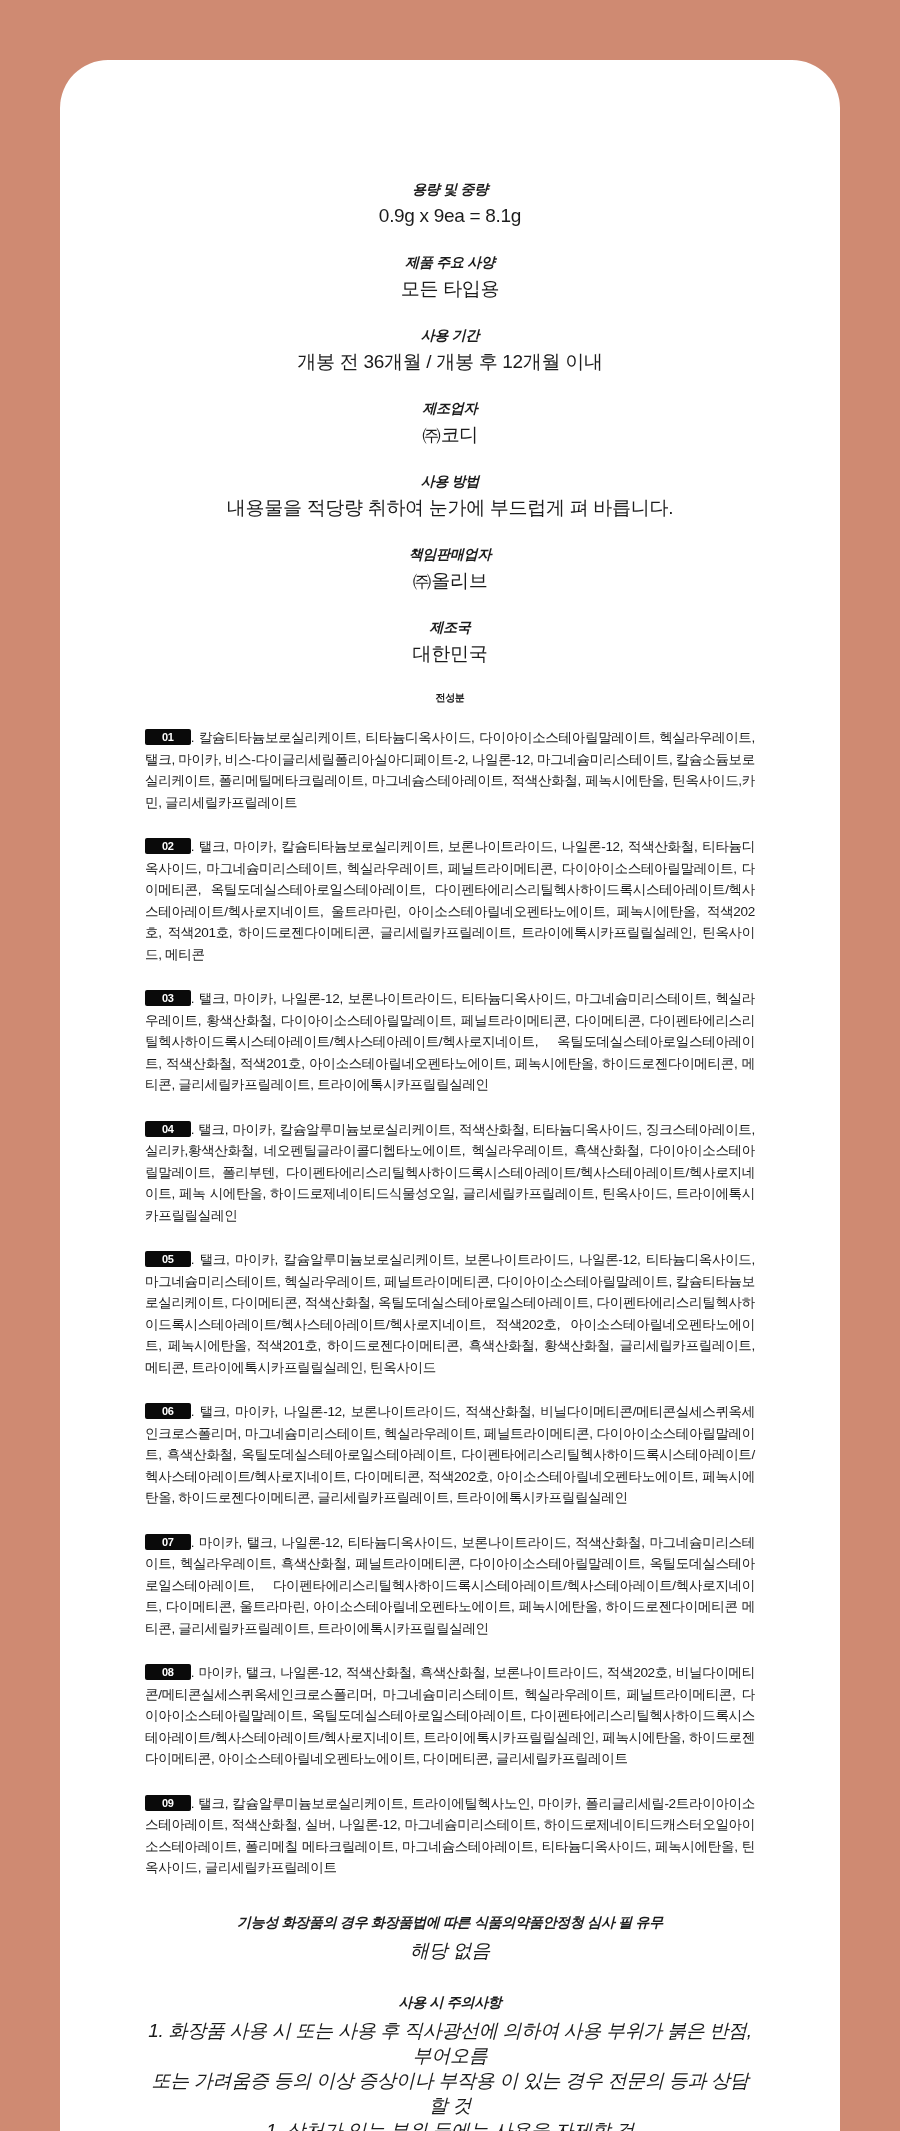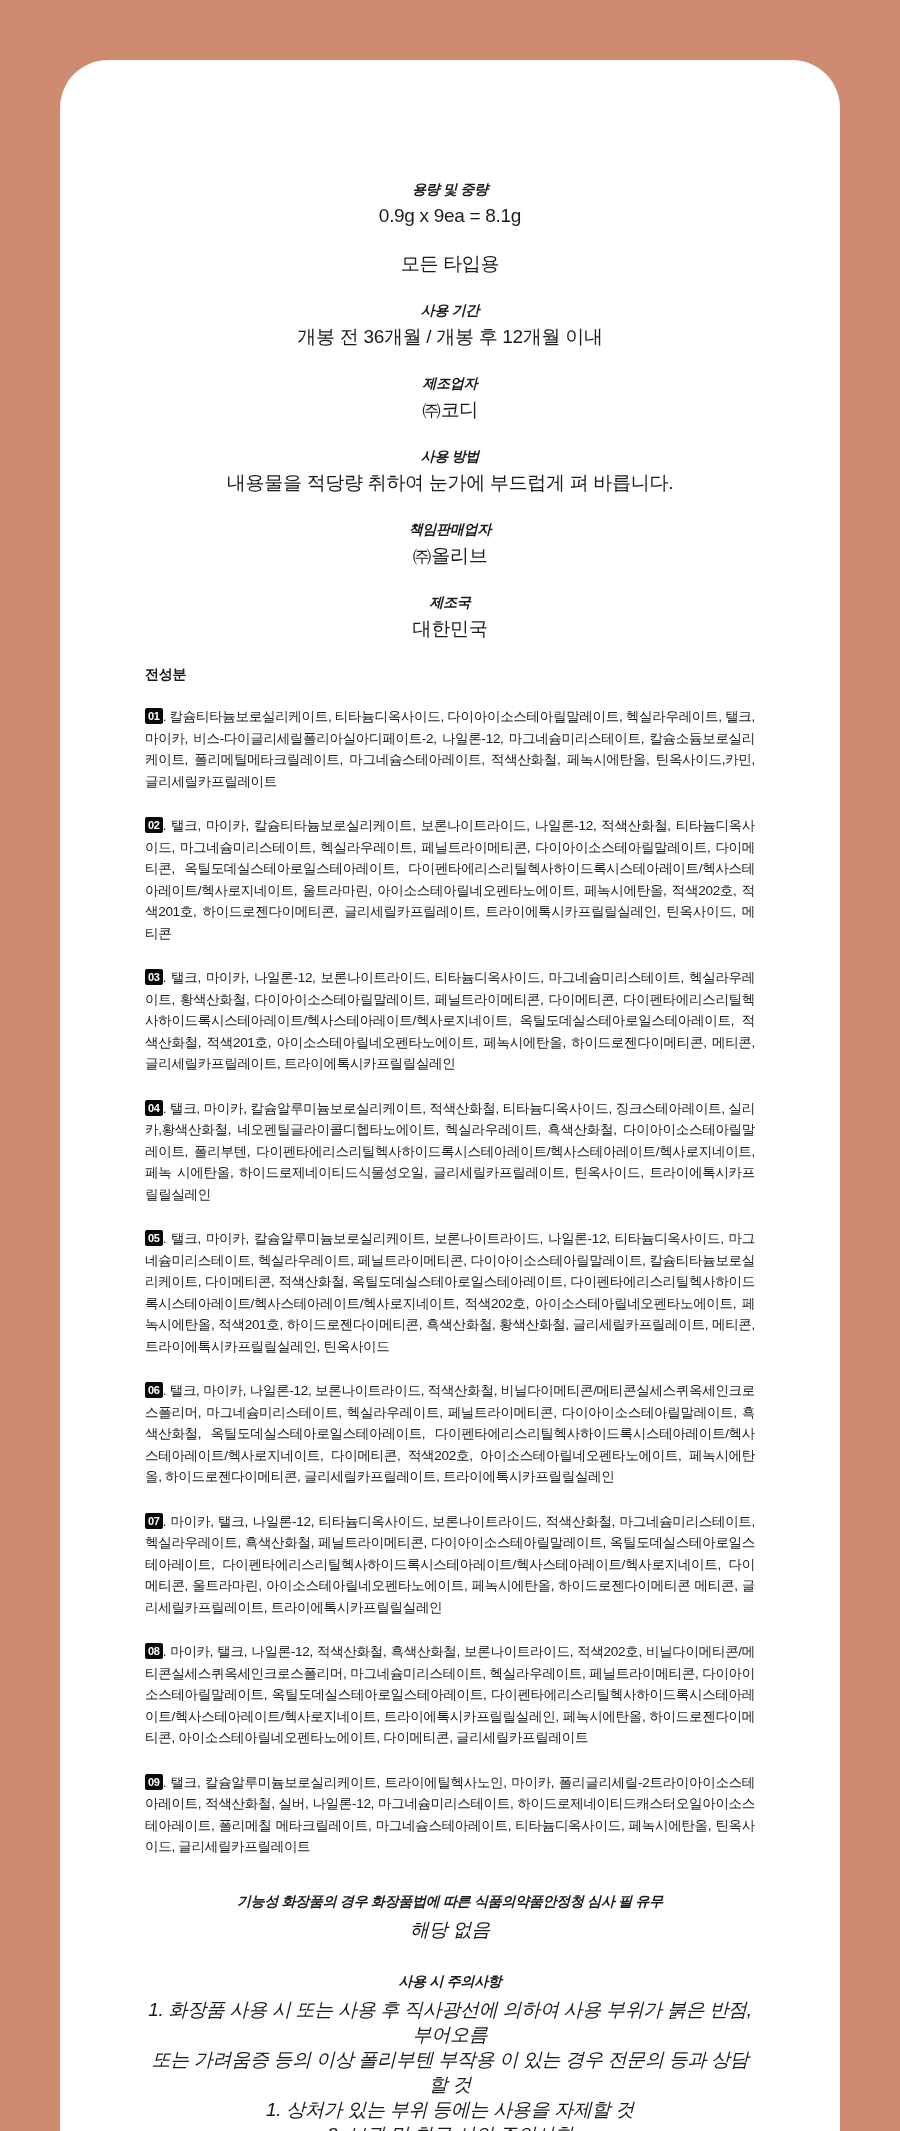--- a/index.html
+++ b/index.html
@@ -38,40 +38,41 @@
     margin-bottom: 7px;
     letter-spacing: -0.3px;
     font-style: italic;
   }
   .section-line {
     font-size: 19px;
     line-height: 22px;
     letter-spacing: -0.3px;
   }
   .ingredients-title {
+    text-align: center;
     font-weight: bold;
-    font-size: 14px;
+    font-size: 10px;
     margin: 4px 0 22px 0;
     letter-spacing: -0.3px;
   }
   .ingredient-item {
     margin: 0 0 23px 0;
     font-size: 13.5px;
     line-height: 21.5px;
     text-align: justify;
     letter-spacing: -0.3px;
   }
   .badge {
     display: inline-block;
     background: #0a0a0a;
     color: #ffffff;
     font-weight: bold;
     font-size: 11px;
     line-height: 14px;
-    padding: 1px 3px;
+    padding: 1px 17px;
     border-radius: 2px;
     vertical-align: 1px;
   }
   .bottom-sections .section {
     margin-bottom: 30px;
     text-align: center;
   }
   .bottom-sections .section-line {
     line-height: 25px;
     font-style: italic;
@@ -85,20 +86,21 @@
 
 <div class="card">
   <div class="content">
 
     <div id="top-sections" class="top-sections">
         <div class="section">
           <div class="section-title">용량 및 중량</div>
           <div class="section-line">0.9g x 9ea = 8.1g</div>
         </div>
         <div class="section">
+          <div class="section-title">제품 주요 사양</div>
           <div class="section-line">모든 타입용</div>
         </div>
         <div class="section">
           <div class="section-title">사용 기간</div>
           <div class="section-line">개봉 전 36개월 / 개봉 후 12개월 이내</div>
         </div>
         <div class="section">
           <div class="section-title">제조업자</div>
           <div class="section-line">㈜코디</div>
         </div>
@@ -132,21 +134,21 @@
     </div>
 
     <div id="bottom-sections" class="bottom-sections">
         <div class="section">
           <div class="section-title">기능성 화장품의 경우 화장품법에 따른 식품의약품안정청 심사 필 유무</div>
           <div class="section-line">해당 없음</div>
         </div>
         <div class="section">
           <div class="section-title">사용 시 주의사항</div>
           <div class="section-line">1. 화장품 사용 시 또는 사용 후 직사광선에 의하여 사용 부위가 붉은 반점, 부어오름</div>
-          <div class="section-line">또는 가려움증 등의 이상 폴리부텐 부작용 이 있는 경우 전문의 등과 상담할 것</div>
+          <div class="section-line">또는 가려움증 등의 이상 증상이나 부작용 이 있는 경우 전문의 등과 상담할 것</div>
           <div class="section-line">1. 상처가 있는 부위 등에는 사용을 자제할 것</div>
           <div class="section-line">3. 보관 및 취급 시의 주의사항</div>
           <div class="section-line">1) 어린이의 손이 닿지 않는 곳에 보관할 것</div>
         </div>
       </div>
 
   </div>
 </div>
 
 </body></html>

